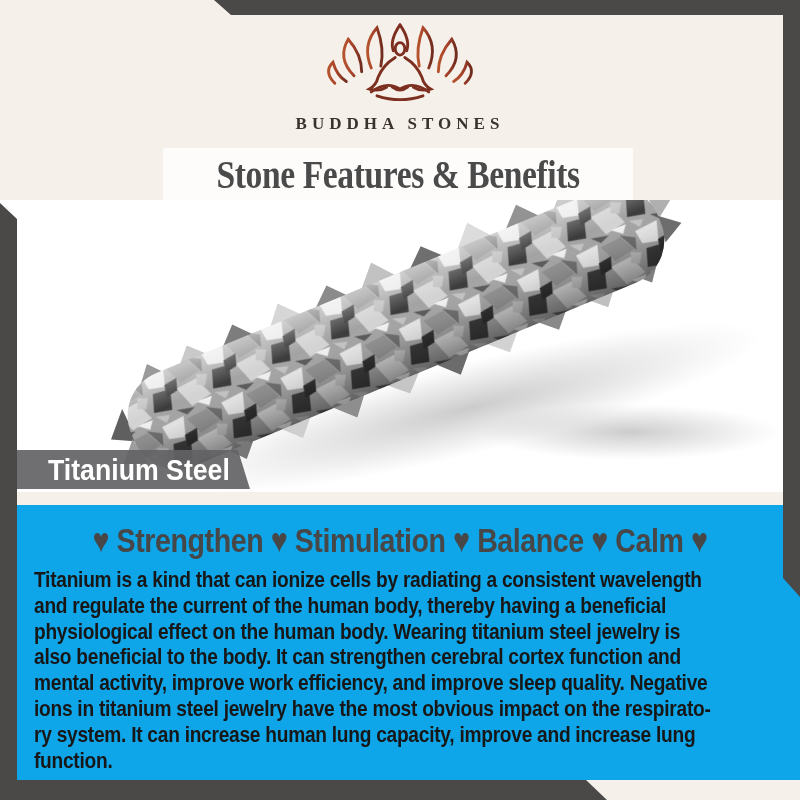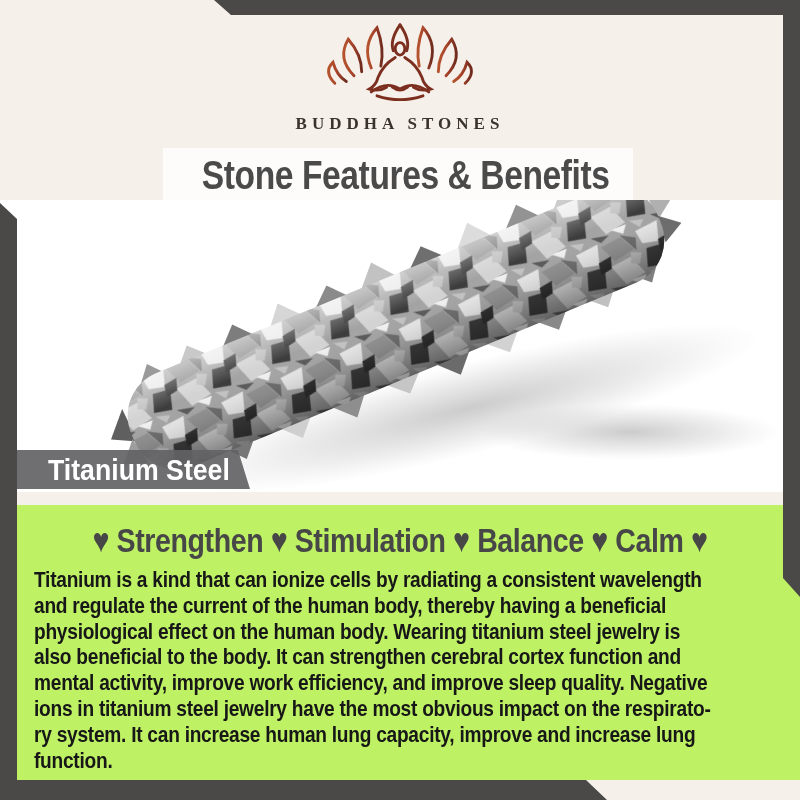--- a/index.html
+++ b/index.html
@@ -8,36 +8,36 @@
   .stage{position:absolute;inset:0;width:800px;height:800px;}
 
   
   .logo-wrap{position:absolute;left:0;top:22px;width:800px;text-align:center;}
   .brand-name{position:absolute;left:0;top:114px;width:800px;text-align:center;
       font-family:"Liberation Serif",serif;font-size:17px;font-weight:600;
       letter-spacing:5px;color:#3a322d;}
 
   
   .title-band{position:absolute;left:163px;top:148px;width:470px;height:52px;
-      background:#fdfcfb;text-align:center;line-height:54px;}
+      background:#fdfcfb;text-align:center;line-height:54px;font-family:Liberation Serif, serif;}
   .title-band .txt{display:inline-block;transform:scaleX(.84);white-space:nowrap;
       font-size:40px;font-weight:bold;color:#4a4a4a;letter-spacing:-.5px;}
 
   
   .photo-panel{position:absolute;left:0;top:200px;width:800px;height:292px;background:#ffffff;}
   .photo-svg{position:absolute;left:0;top:0;width:800px;height:292px;}
   .material-label{position:absolute;left:17px;top:250px;width:233px;height:39px;
       background:rgba(99,99,102,.92);
       clip-path:polygon(0 0,94.8% 0,100% 100%,0 100%);
       line-height:40px;z-index:3;text-align:center;}
   .material-label .txt{display:inline-block;transform:scaleX(.92);transform-origin:left center;
       margin-left:27px;font-size:29px;font-weight:bold;color:#ffffff;white-space:nowrap;}
 
   
-  .text-panel{position:absolute;left:0;top:505px;width:800px;height:275px;background:#bef264;}
+  .text-panel{position:absolute;left:0;top:505px;width:800px;height:275px;background:#0ea5e9;}
   .benefit-heading{position:absolute;left:0;top:14px;width:800px;text-align:center;
       line-height:42px;}
   .benefit-heading .txt{display:inline-block;transform:scaleX(.84);white-space:nowrap;
       font-size:34px;font-weight:bold;color:#474747;letter-spacing:-.5px;}
   .benefit-paragraph{position:absolute;left:34px;top:62px;width:860px;
       transform:scaleX(.87);transform-origin:left top;}
   .benefit-paragraph .line{white-space:nowrap;font-size:22px;font-weight:bold;
       color:#171717;line-height:25.8px;letter-spacing:-.3px;}
 
   

